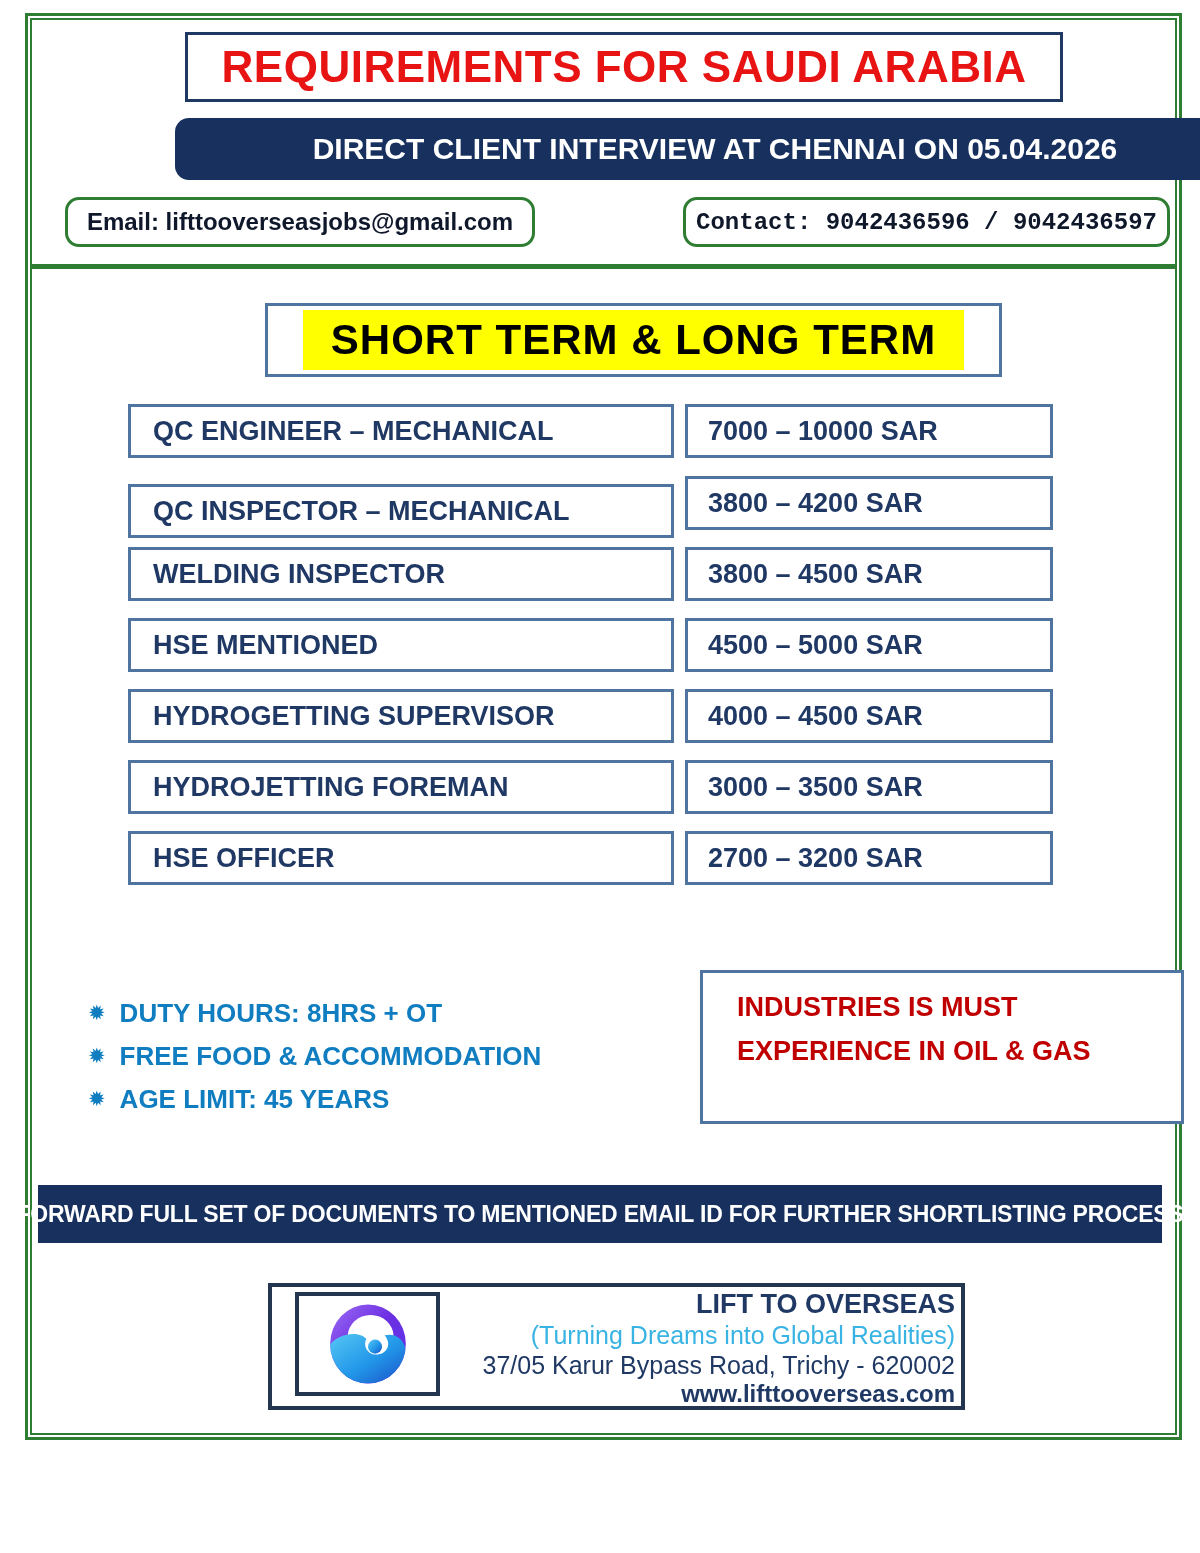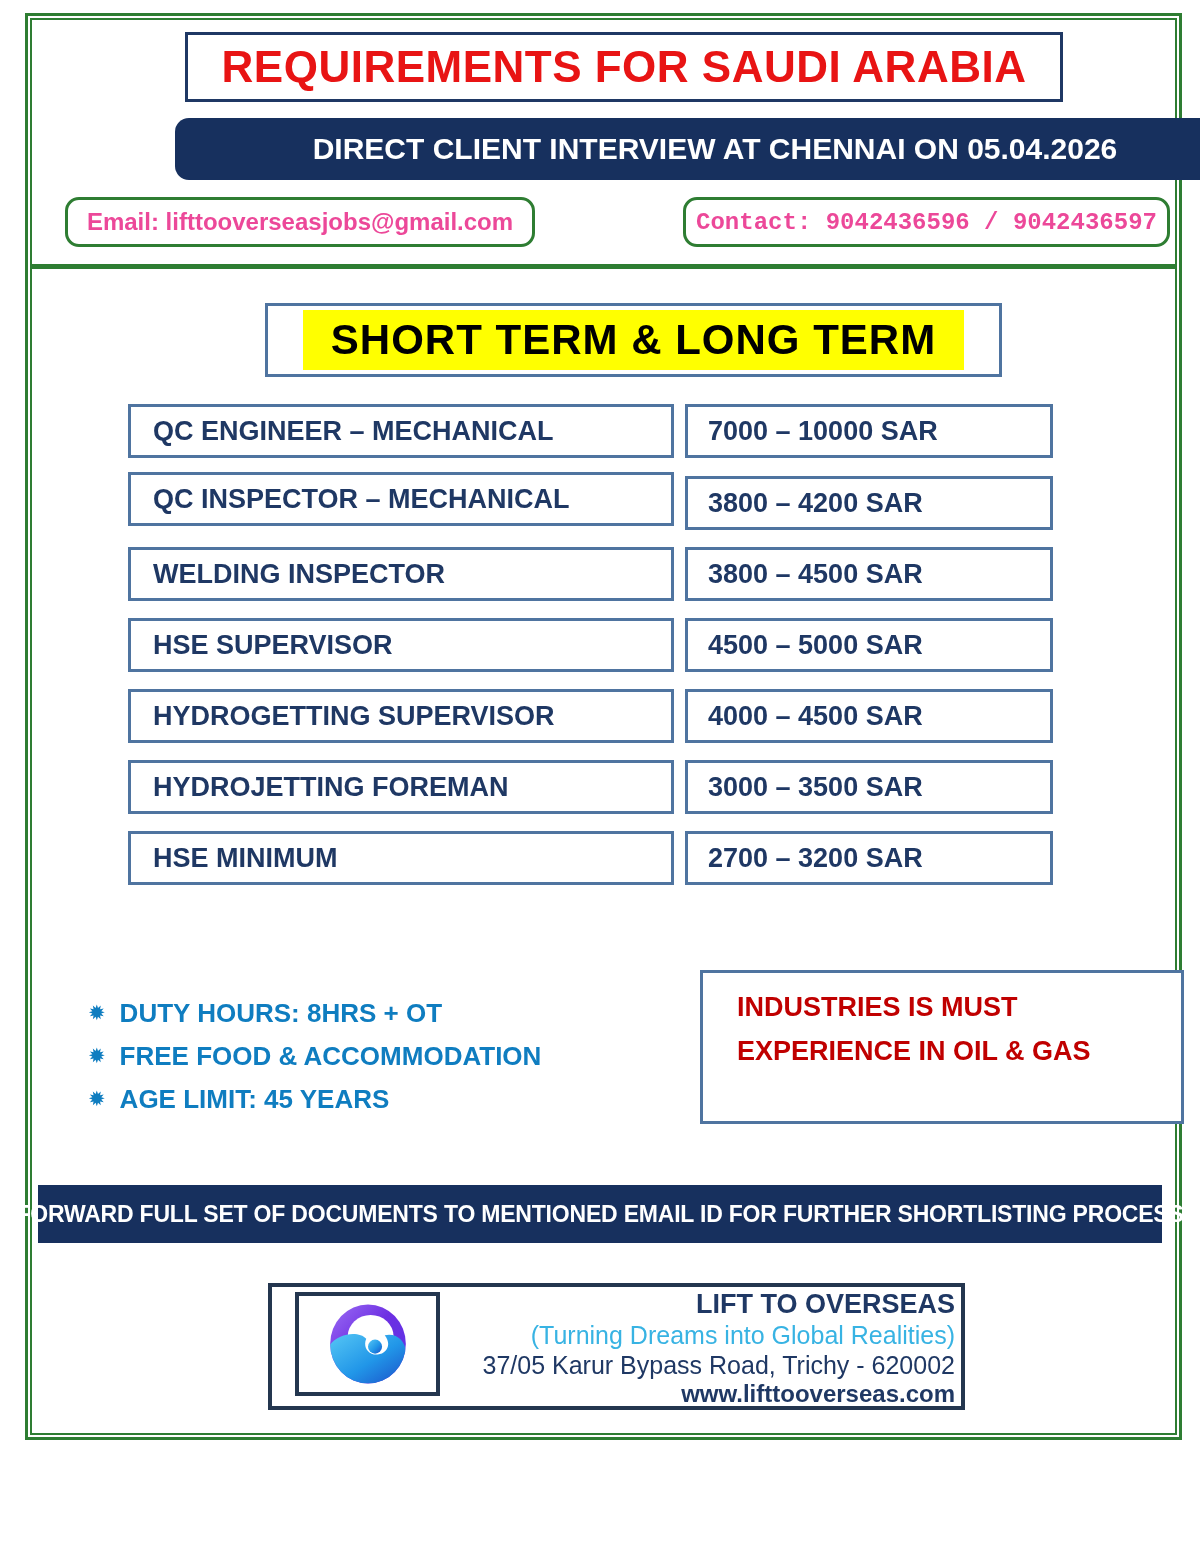--- a/index.html
+++ b/index.html
@@ -58,21 +58,21 @@
     white-space: nowrap;
   }
   .pill-box {
     position: absolute;
     top: 197px;
     height: 44px;
     background: #ffffff;
     border: 3px solid #2e7d32;
     border-radius: 14px;
     display: flex; align-items: center; justify-content: center;
-    color: #ec4899;
+    color: #0f172a;
     font-size: 24px;
     font-weight: bold;
     white-space: nowrap;
   }
   .email-box { left: 65px; width: 464px; }
   .contact-box { left: 683px; width: 481px; font-family: Liberation Mono, monospace; }
   .separator {
     position: absolute;
     left: 31px; top: 264px;
     width: 1145px; height: 5px;
@@ -237,57 +237,57 @@
     <span class="section-highlight">SHORT TERM &amp; LONG TERM</span>
   </div>
 
   <div class="job-left" style="top:404px">
       <span>QC ENGINEER – MECHANICAL</span>
     </div>
   <div class="job-right" style="top:404px">
       <span>7000 – 10000 SAR</span>
     </div>
 
-  <div class="job-left" style="top:472px">
+  <div class="job-left" style="top:484px">
       <span>QC INSPECTOR – MECHANICAL</span>
     </div>
   <div class="job-right" style="top:476px">
       <span>3800 – 4200 SAR</span>
     </div>
 
   <div class="job-left" style="top:547px">
       <span>WELDING INSPECTOR</span>
     </div>
   <div class="job-right" style="top:547px">
       <span>3800 – 4500 SAR</span>
     </div>
 
   <div class="job-left" style="top:618px">
-      <span>HSE SUPERVISOR</span>
+      <span>HSE MENTIONED</span>
     </div>
   <div class="job-right" style="top:618px">
       <span>4500 – 5000 SAR</span>
     </div>
 
   <div class="job-left" style="top:689px">
       <span>HYDROGETTING SUPERVISOR</span>
     </div>
   <div class="job-right" style="top:689px">
       <span>4000 – 4500 SAR</span>
     </div>
 
   <div class="job-left" style="top:760px">
       <span>HYDROJETTING FOREMAN</span>
     </div>
   <div class="job-right" style="top:760px">
       <span>3000 – 3500 SAR</span>
     </div>
 
   <div class="job-left" style="top:831px">
-      <span>HSE MINIMUM</span>
+      <span>HSE OFFICER</span>
     </div>
   <div class="job-right" style="top:831px">
       <span>2700 – 3200 SAR</span>
     </div>
 
   <div class="benefit-row" style="top:993px">
     <span class="benefit-bullet">✹</span>
     <span>DUTY HOURS: 8HRS + OT</span>
   </div>
   <div class="benefit-row" style="top:1036px">

